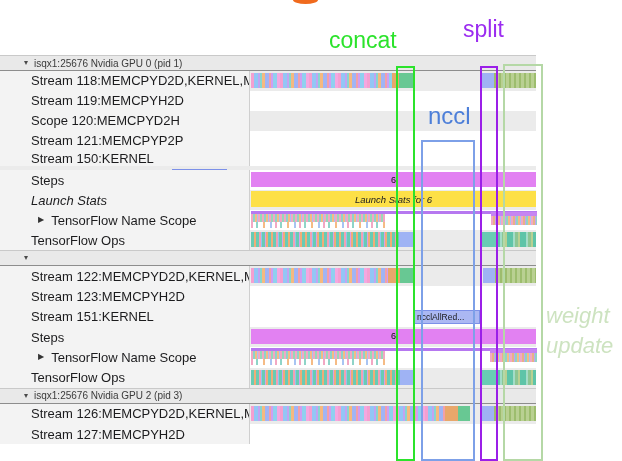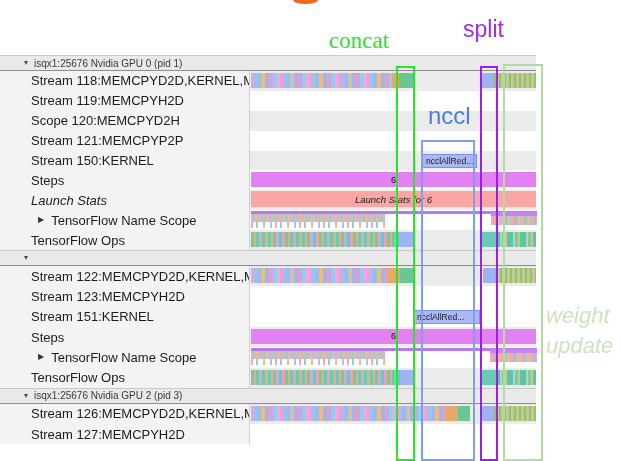--- a/index.html
+++ b/index.html
@@ -43,21 +43,21 @@
       #68ccb4 0 3px,#f0ac77 3px 5px,#68ccb4 5px 8px,#f2a0b4 8px 10px,
       #8fc6f0 10px 11px,#68ccb4 11px 14px,#d9a0e8 14px 15px,#f0ac77 15px 17px);}
   .seg-nccl{
     background:#abb8f3;border:1.5px solid #7c90e8;box-sizing:border-box;
     top:3px;height:14px;font-size:8.5px;color:#1a1a1a;
     display:flex;align-items:center;padding-left:3px;white-space:nowrap;overflow:hidden;
   }
   .seg-steps{background:#e281f2;top:2px;height:15px;
     display:flex;align-items:center;justify-content:center;
     font-size:9px;color:#111;}
-  .seg-launch{background:#fca5a5;top:1px;height:16px;
+  .seg-launch{background:#fde047;top:1px;height:16px;
     display:flex;align-items:center;justify-content:center;
     font-size:9.5px;color:#222;white-space:nowrap;}
   .seg-nsline{background:#b678f0;top:1px;height:3px;}
   .seg-ns{top:4px;height:8px;background:repeating-linear-gradient(90deg,
       #f2a8c4 0 2px,#8fd4c8 2px 4px,#f5bb85 4px 6px,#a8c4f2 6px 7px,
       #f2a8c4 7px 9px,#98d8b8 9px 11px);}
   .seg-ns::after{content:"";position:absolute;left:0;right:0;top:8px;height:6px;
     background:repeating-linear-gradient(90deg,
       #f2a8c4 0 2px,transparent 2px 5px,#8fd4c8 5px 7px,transparent 7px 12px,
       #f5bb85 12px 14px,transparent 14px 19px,#a8c4f2 19px 21px,transparent 21px 24px);}
@@ -112,21 +112,21 @@
         <span>Scope 120:MEMCPYD2H</span>
       </div>
       <div class="track"></div>
     </div>
     <div class="row" style="height: 19.9px;">
       <div class="gutter">
         <span>Stream 121:MEMCPYP2P</span>
       </div>
       <div class="track"></div>
     </div>
-    <div class="row alt" style="height: 19.9px;">
+    <div class="row alt" style="height: 19.9px; flex-direction: column;">
       <div class="gutter">
         <span>Stream 150:KERNEL</span>
       </div>
       <div class="track">
         <div class="seg seg-nccl" style="left: 172px; width: 55px;">ncclAllRed...</div>
       </div>
     </div>
     <div class="row" style="height: 19.9px;">
       <div class="gutter">
         <span>Steps</span>
@@ -247,20 +247,20 @@
       <div class="track"></div>
     </div>
   </div>
 
 <div id="overlay">
   <div id="orange-sliver"></div>
   <div class="ann-box" id="box-concat" style="border-color: rgb(43, 227, 43);"></div>
   <div class="ann-box" id="box-nccl" style="border-color: rgb(125, 160, 232);"></div>
   <div class="ann-box" id="box-split" style="border-color: rgb(155, 31, 232);"></div>
   <div class="ann-box" id="box-weight" style="border-color: rgb(181, 216, 166);"></div>
-  <div class="ann-label" id="lab-concat" style="color: rgb(43, 227, 43); font-family: Liberation Serif, serif;">concat</div>
+  <div class="ann-label" id="lab-concat" style="color: rgb(43, 227, 43);">concat</div>
   <div class="ann-label" id="lab-split" style="color: rgb(155, 44, 240);">split</div>
   <div class="ann-label" id="lab-nccl" style="color: rgb(77, 127, 217);">nccl</div>
   <div class="ann-label" id="lab-weight" style="color: rgb(205, 227, 192); font-style: italic;">
     <div>weight</div>
     <div>update</div>
   </div>
 </div>
 
 </body></html>

